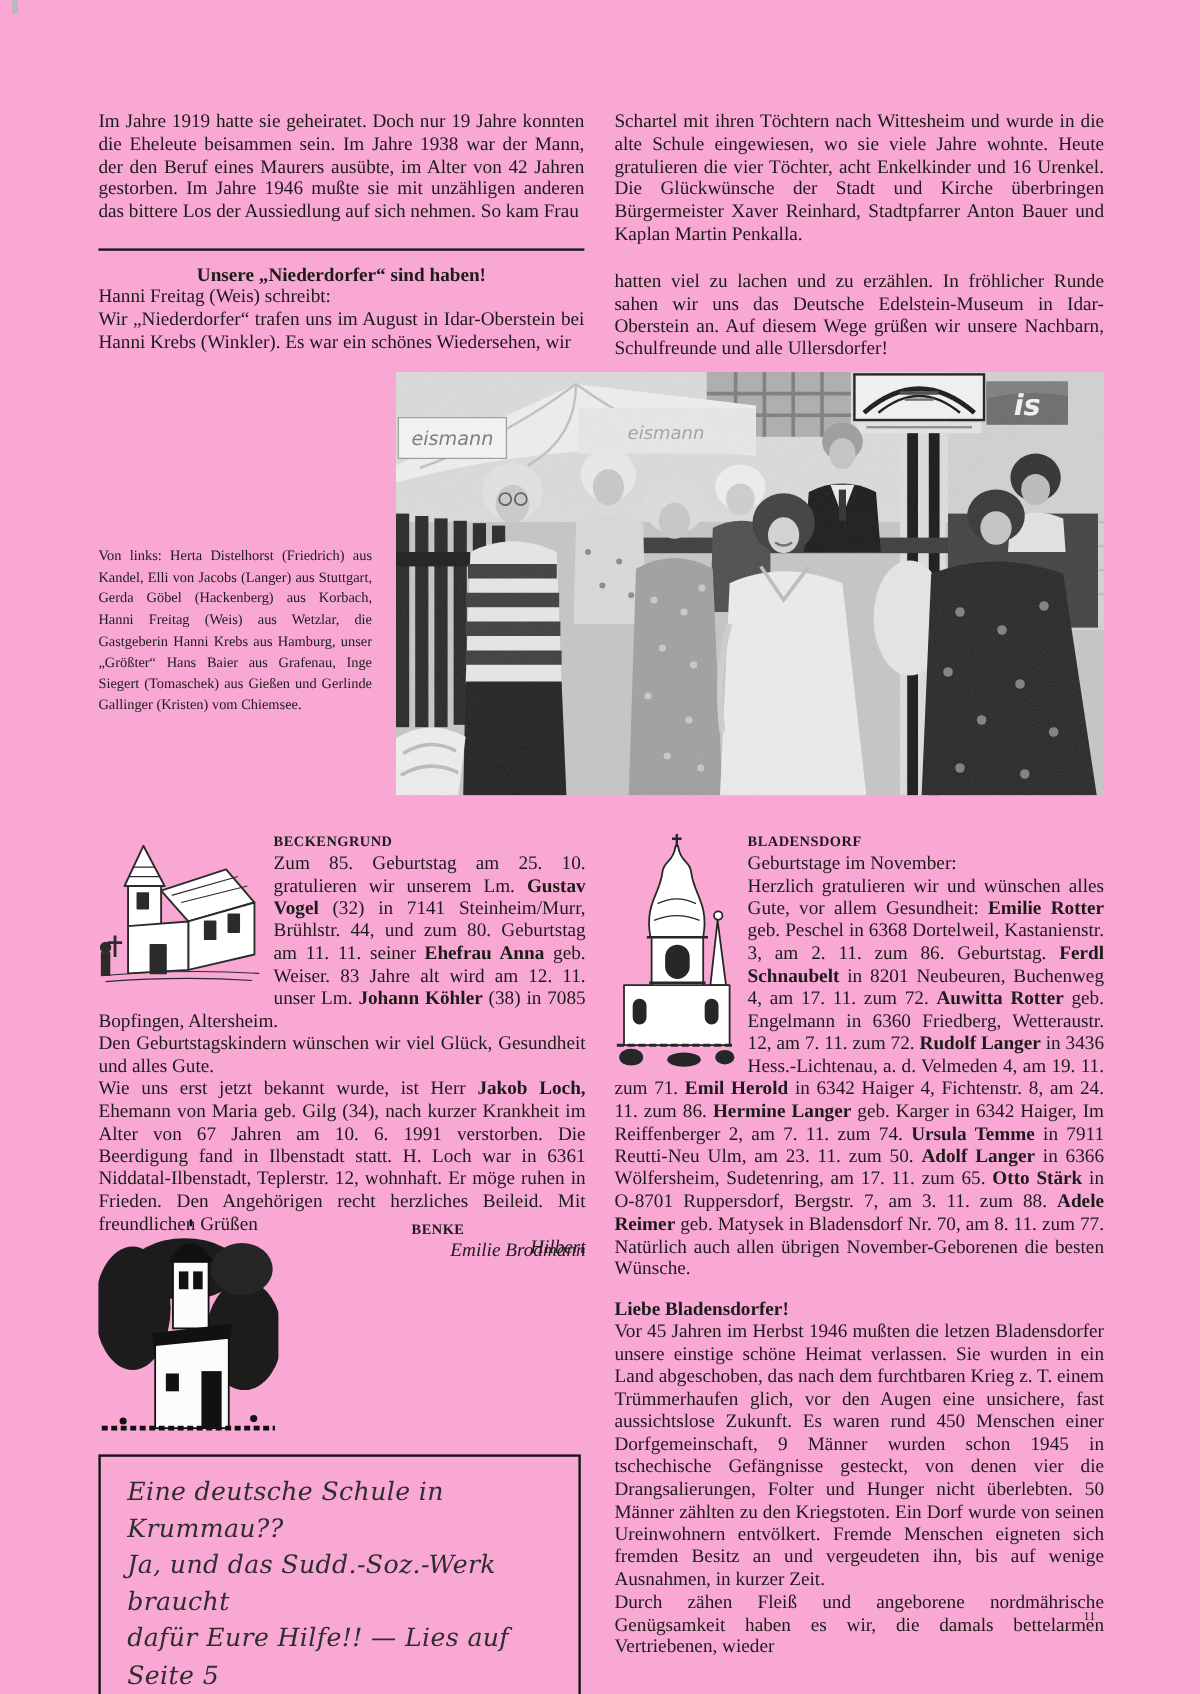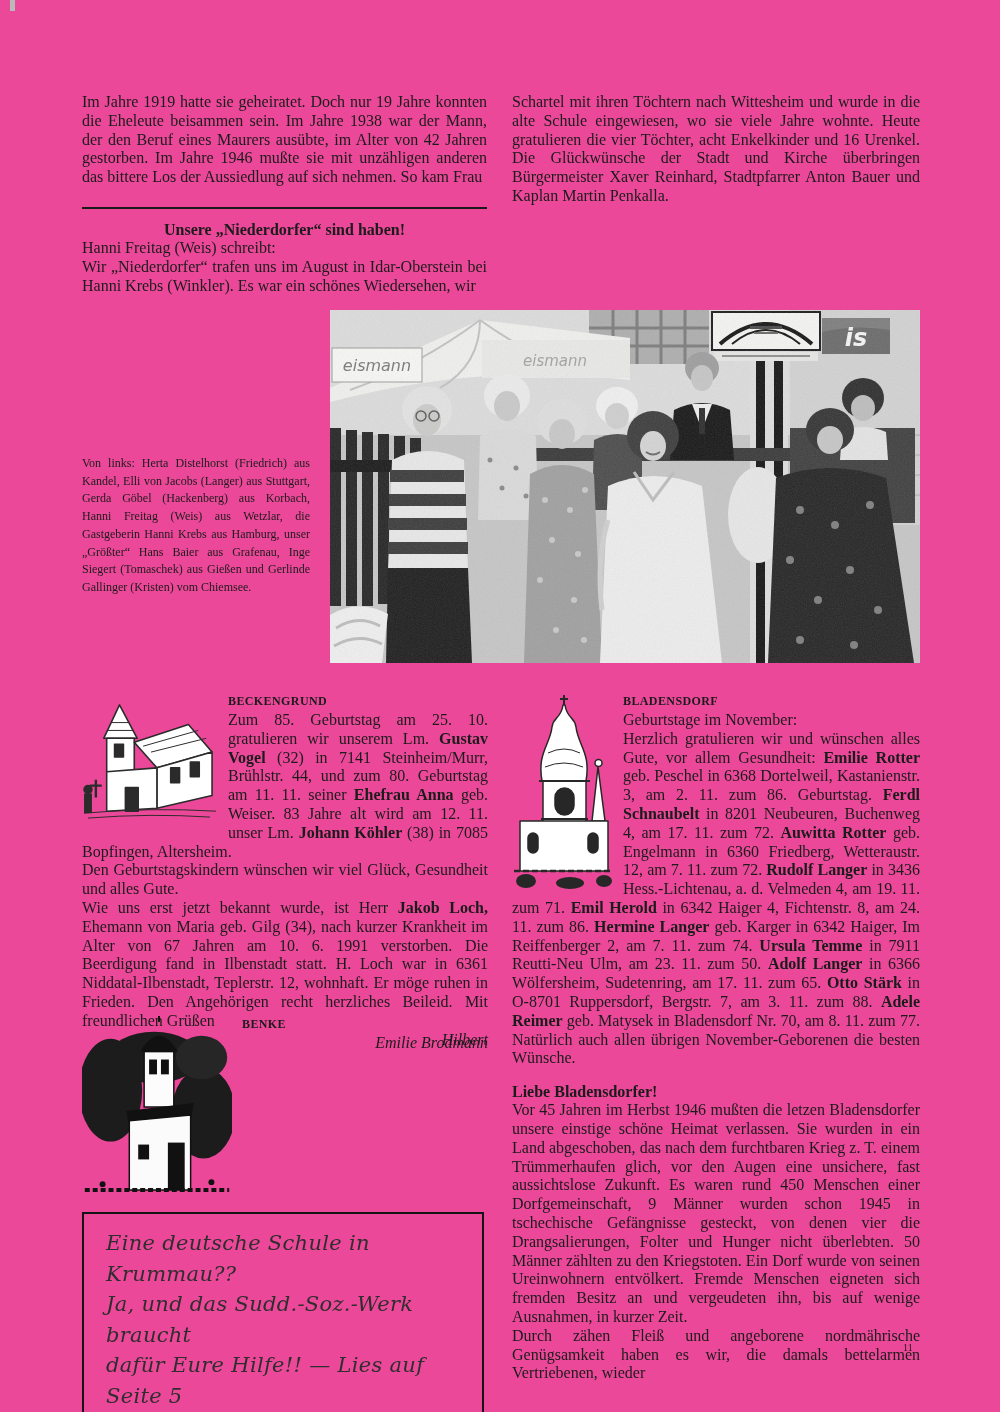--- a/index.html
+++ b/index.html
@@ -1,17 +1,17 @@
 <!DOCTYPE html>
 <html><head>
 <meta charset="utf-8">
 <style>
   html,body{margin:0;padding:0;background:#ffffff;}
   .page{
-    position:relative;width:1000px;height:1412px;background:#ec4899;
+    position:relative;width:1000px;height:1412px;background:#f9a8d4;
     font-family:"Liberation Serif","DejaVu Serif",serif;color:#1b1b1b;overflow:hidden;
   }
   .abs{position:absolute;}
   .par{font-size:16px;line-height:18.8px;text-align:justify;margin:0;}
   .line{font-size:16px;line-height:18.8px;margin:0;}
   .sec-head{font-size:12px;line-height:20px;font-weight:bold;letter-spacing:.4px;margin:0;}
   .sub-head{font-size:16px;line-height:19px;font-weight:bold;margin:0;}
   .sig{font-size:16px;line-height:18.8px;font-style:italic;text-align:right;margin:0;}
   .center{text-align:center;}
   .rule{background:#1a1a1a;height:2px;}
@@ -46,20 +46,23 @@
   </div>
 
   <div class="abs rule" style="left:82px;top:207px;width:405px;"></div>
 
   <div class="abs" style="left:82px;top:220px;width:405px;">
     <p class="sub-head center">Unsere „Niederdorfer“ sind haben!</p>
     <p class="line">Hanni Freitag (Weis) schreibt:</p>
     <p class="par">Wir „Niederdorfer“ trafen uns im August in Idar-Oberstein bei Hanni Krebs (Winkler). Es war ein schönes Wiedersehen, wir</p>
   </div>
 
+  <div class="abs" style="left:512px;top:226px;width:408px;">
+    <p class="par">hatten viel zu lachen und zu erzählen. In fröhlicher Runde sahen wir uns das Deutsche Edelstein-Museum in Idar-Oberstein an. Auf diesem Wege grüßen wir unsere Nachbarn, Schulfreunde und alle Ullersdorfer!</p>
+  </div>
 
   <div class="abs caption" style="left:82px;top:455px;width:228px;">Von links: Herta Distelhorst (Friedrich) aus Kandel, Elli von Jacobs (Langer) aus Stuttgart, Gerda Göbel (Hackenberg) aus Korbach, Hanni Freitag (Weis) aus Wetzlar, die Gastgeberin Hanni Krebs aus Hamburg, unser „Größter“ Hans Baier aus Grafenau, Inge Siegert (Tomaschek) aus Gießen und Gerlinde Gallinger (Kristen) vom Chiemsee.</div>
 
   <div class="abs photo-frame" style="left:330px;top:310px;">
     <svg width="590" height="353" viewBox="0 0 590 353">
       <defs>
         <filter id="grain" x="0" y="0" width="100%" height="100%">
           <feTurbulence type="fractalNoise" baseFrequency="0.9" numOctaves="2" stitchTiles="stitch"></feTurbulence>
           <feColorMatrix type="saturate" values="0"></feColorMatrix>
         </filter>
@@ -262,21 +265,21 @@
       <path d="M58,36 Q77,4 96,36 Z" fill="#111"></path>
       <line x1="77" y1="6" x2="77" y2="0" stroke="#111" stroke-width="2"></line>
       <path d="M44,96 L112,88 L110,102 L46,108 Z" fill="#111"></path>
       <path d="M47,106 L109,100 L109,176 L47,176 Z" fill="#fbfbfb" stroke="#111" stroke-width="1.5"></path>
       <rect x="86" y="128" width="17" height="48" fill="#111"></rect>
       <rect x="56" y="130" width="11" height="15" fill="#111"></rect>
       <path d="M2,176 H148" stroke="#111" stroke-width="4" stroke-dasharray="5 3"></path>
       <circle cx="20" cy="170" r="3" fill="#111"></circle>
         <circle cx="130" cy="168" r="3" fill="#111"></circle>
     </svg>
-    <p class="sec-head" style="padding-left:26px;">BENKE</p>
+    <p class="sec-head" style="padding-left:26px;text-align:center;">BENKE</p>
     <p class="sig">Emilie Brodmann</p>
   </div>
 
   <div class="abs notice" style="left:82px;top:1212px;width:368px;">Eine deutsche Schule in Krummau??
 Ja, und das Sudd.-Soz.-Werk braucht
 dafür Eure Hilfe!! — Lies auf Seite 5</div>
 
   <div class="abs" style="left:512px;top:691px;width:408px;">
     <svg class="float-img" width="103" height="200" viewBox="0 0 103 200" style="margin:2px 8px 2px 0;">
       <g stroke="#272727" fill="#ffffff" stroke-width="1.5" stroke-linejoin="round">

